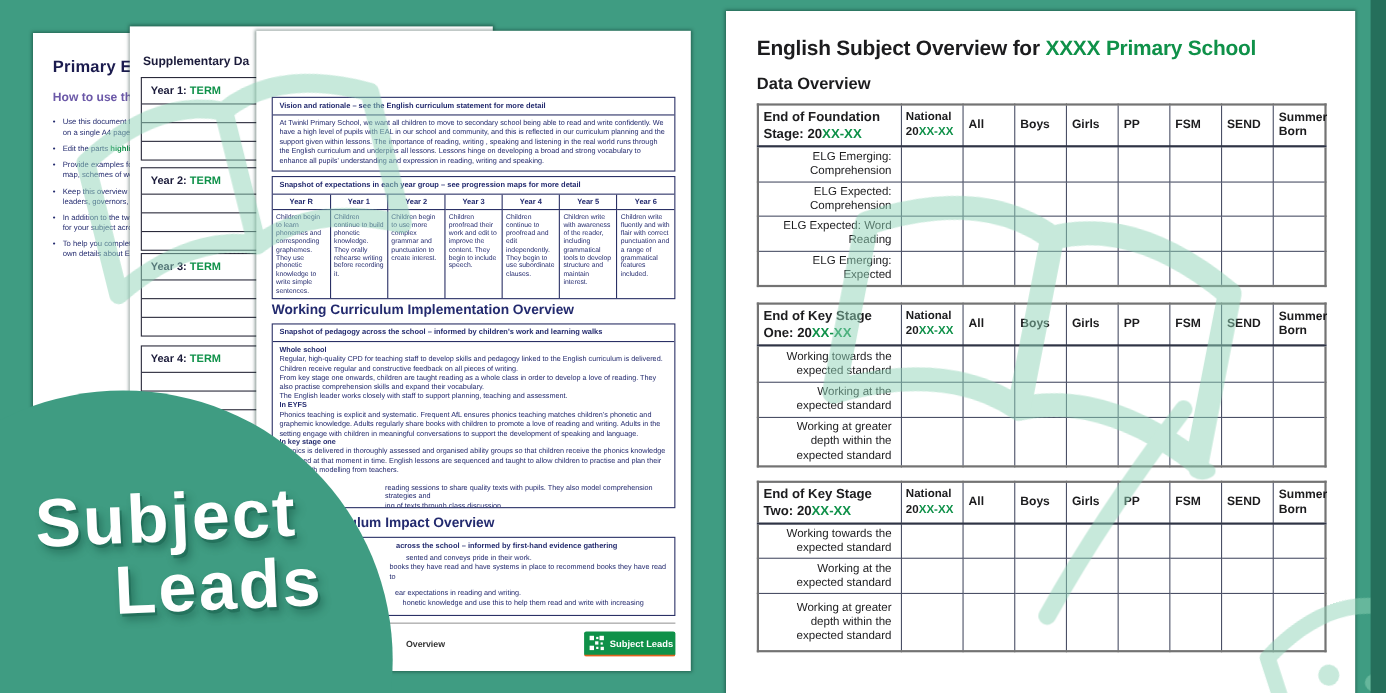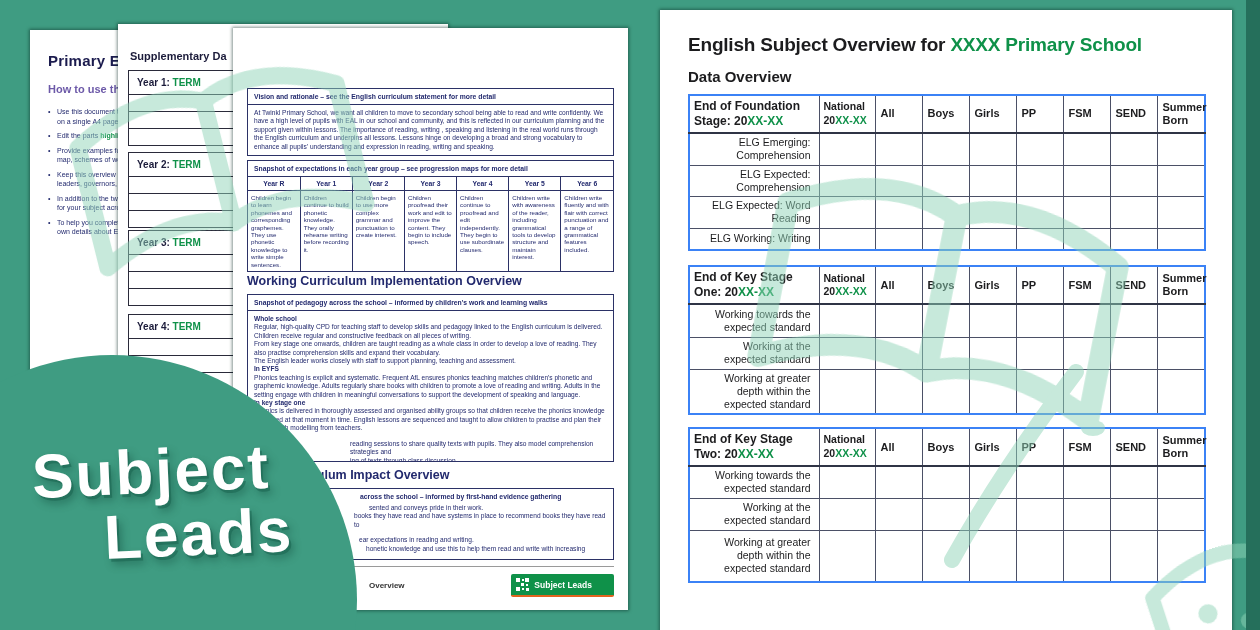--- a/index.html
+++ b/index.html
@@ -39,29 +39,29 @@
   .yt th:first-child{border-left:none;} .yt th:last-child{border-right:none;}
   .yt td{border:1px solid #2b3166;border-bottom:none;font-size:6.2px;line-height:7.4px;
          padding:3px;vertical-align:top;}
   .yt td:first-child{border-left:none;} .yt td:last-child{border-right:none;}
   .pline{margin:0;} .pbold{font-weight:bold;}
   .ind{padding-left:96px;}
   #p3 .sep{position:absolute;left:14px;right:14px;top:538px;border-top:1px solid #9a9a9a;}
   #p3 .foot{position:absolute;left:14px;right:14px;top:546px;display:flex;align-items:center;}
   #p3 .fo{margin-left:122px;font-size:8px;font-weight:bold;color:#333;}
   .badge{margin-left:auto;background:#0f9149;border-bottom:2px solid #e2641f;border-radius:2px;
-         display:flex;align-items:center;gap:4px;padding:3px 22px 3px 4px;}
+         display:flex;align-items:center;gap:4px;padding:3px 2px 3px 4px;}
   .badge span{color:#fff;font-size:8.5px;font-weight:bold;white-space:nowrap;}
 
   
   #rp .title{margin-top:24px;font-size:19px;font-weight:bold;color:#1c1c1e;letter-spacing:-.2px;}
   #rp .title .grn{color:#0f9149;}
   #rp .dh{margin-top:12px;font-size:15px;font-weight:bold;color:#1c1c1e;}
   .dt{border-collapse:collapse;table-layout:fixed;width:516px;margin-top:9px;
-      border:2px solid #3b82f6;}
+      border:2px solid #737373;}
   .dt th,.dt td{border:1px solid #4b5066;}
   .dt thead tr{border-bottom:2px solid #2f3445;}
   .dt .tlabel{font-size:12px;font-weight:bold;color:#1c1c1e;text-align:left;padding:3px 4px;line-height:1.25;}
   .dt .tnat{font-size:10.5px;font-weight:bold;color:#1c1c1e;text-align:left;padding:3px 4px;line-height:1.3;}
   .dt th.ch{font-size:11px;font-weight:bold;color:#1c1c1e;text-align:left;padding:3px 5px;vertical-align:middle;line-height:1.2;}
   .dt .rlabel{font-size:10.5px;color:#1c1c1e;text-align:right;padding:2px 8px;line-height:1.25;}
   .grn{color:#0f9149;}
 
   
   #wm{position:absolute;left:0;top:0;z-index:6;pointer-events:none;}
@@ -285,21 +285,21 @@
             <td></td>
             <td></td>
             <td></td>
             <td></td>
             <td></td>
             <td></td>
             <td></td>
             <td></td>
           </tr>
         <tr style="height:22px;">
-            <td class="rlabel">ELG Working: Writing</td>
+            <td class="rlabel">ELG Emerging: Expected</td>
             <td></td>
             <td></td>
             <td></td>
             <td></td>
             <td></td>
             <td></td>
             <td></td>
             <td></td>
           </tr>
       </tbody>

